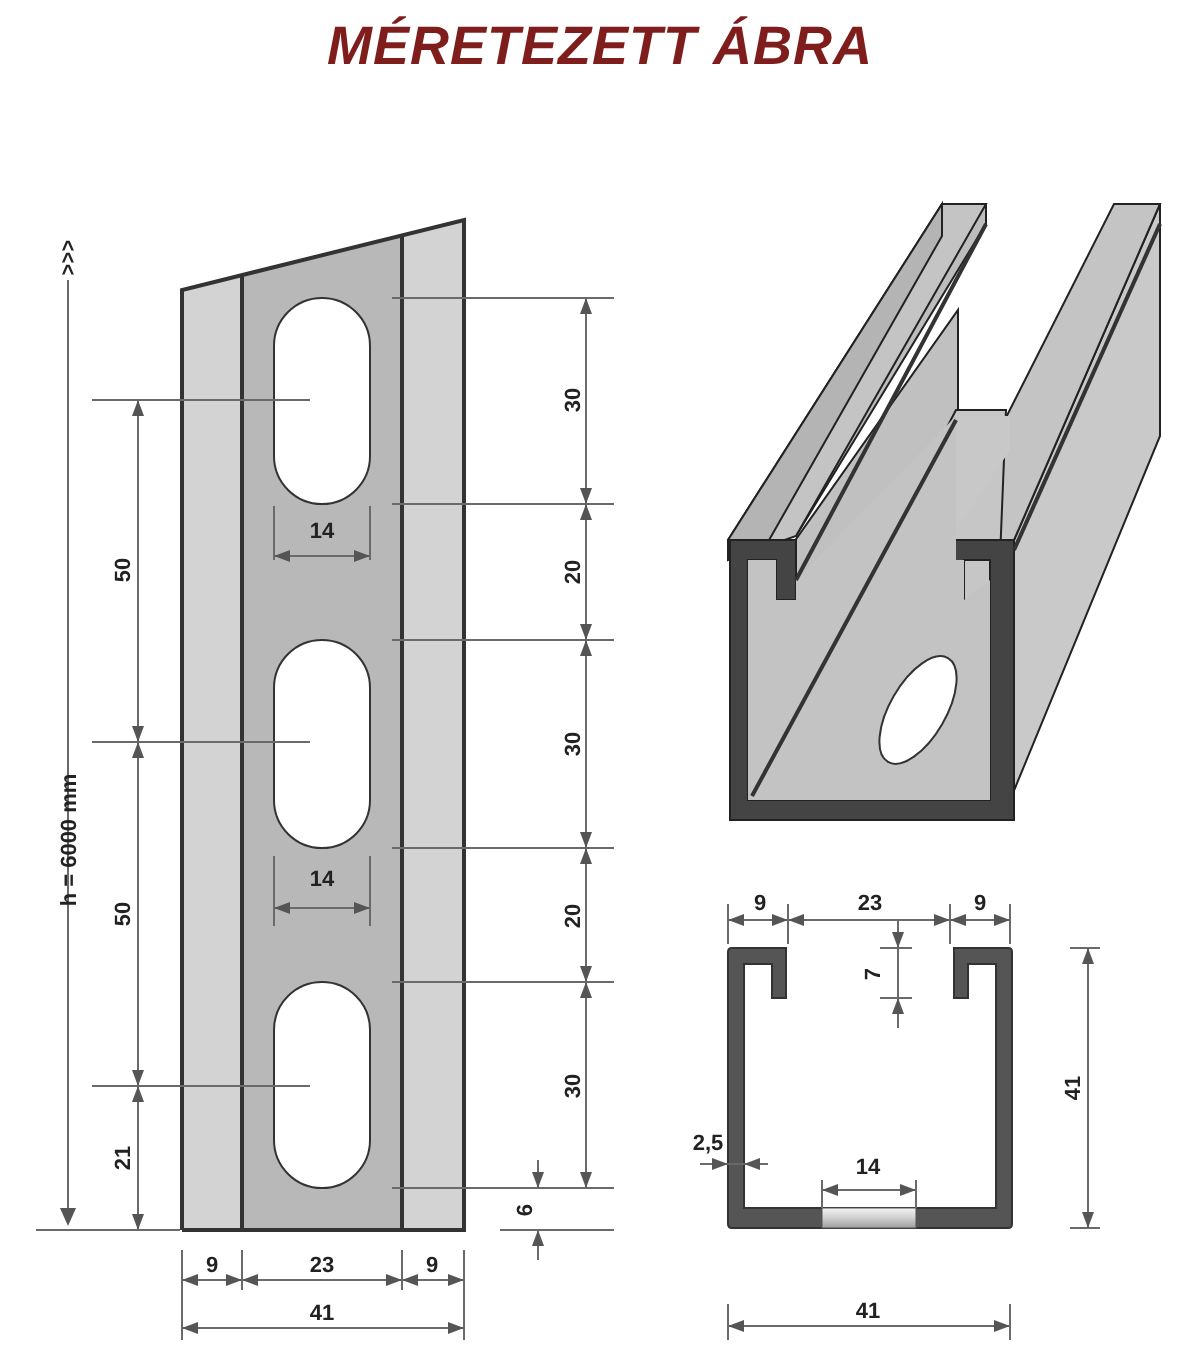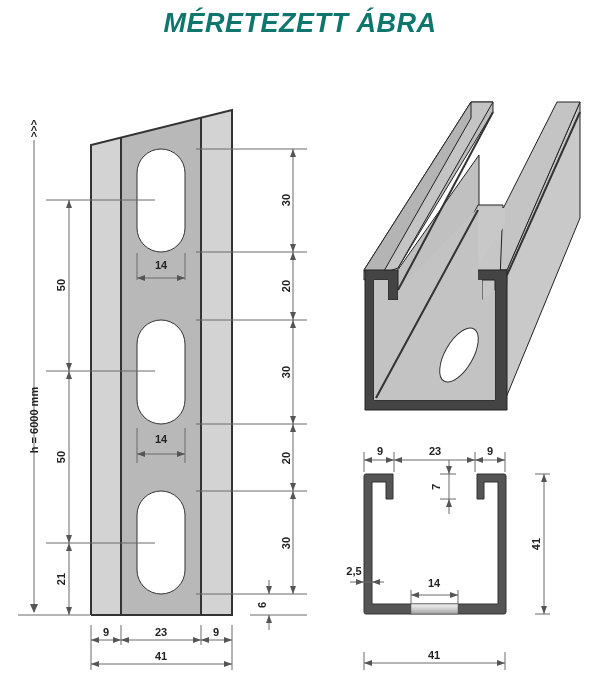--- a/index.html
+++ b/index.html
@@ -1,20 +1,20 @@
 <!DOCTYPE html>
 <html><head>
 <meta charset="utf-8">
 <style>
   html, body { margin: 0; padding: 0; background: #ffffff; }
   body { width: 600px; height: 682px; position: relative; overflow: hidden; font-family: "Liberation Sans", sans-serif; }
   .title {
     position: absolute; left: 0; top: 8px; width: 600px; text-align: center;
     font-family: "Liberation Sans", sans-serif; font-weight: bold; font-style: italic;
-    font-size: 27px; color: #0f766e; letter-spacing: 0.5px;
+    font-size: 27px; color: #7f1d1d; letter-spacing: 0.5px;
   }
   svg { position: absolute; left: 0; top: 0; }
   .dimtxt { font-family: "Liberation Sans", sans-serif; font-weight: bold; font-size: 11px; fill: #222222; }
   .dimline { stroke: #6a6a6a; stroke-width: 1; fill: none; }
   .extline { stroke: #6a6a6a; stroke-width: 1; fill: none; }
   .arrow { fill: #555555; }
 </style>
 </head>
 <body>
 

